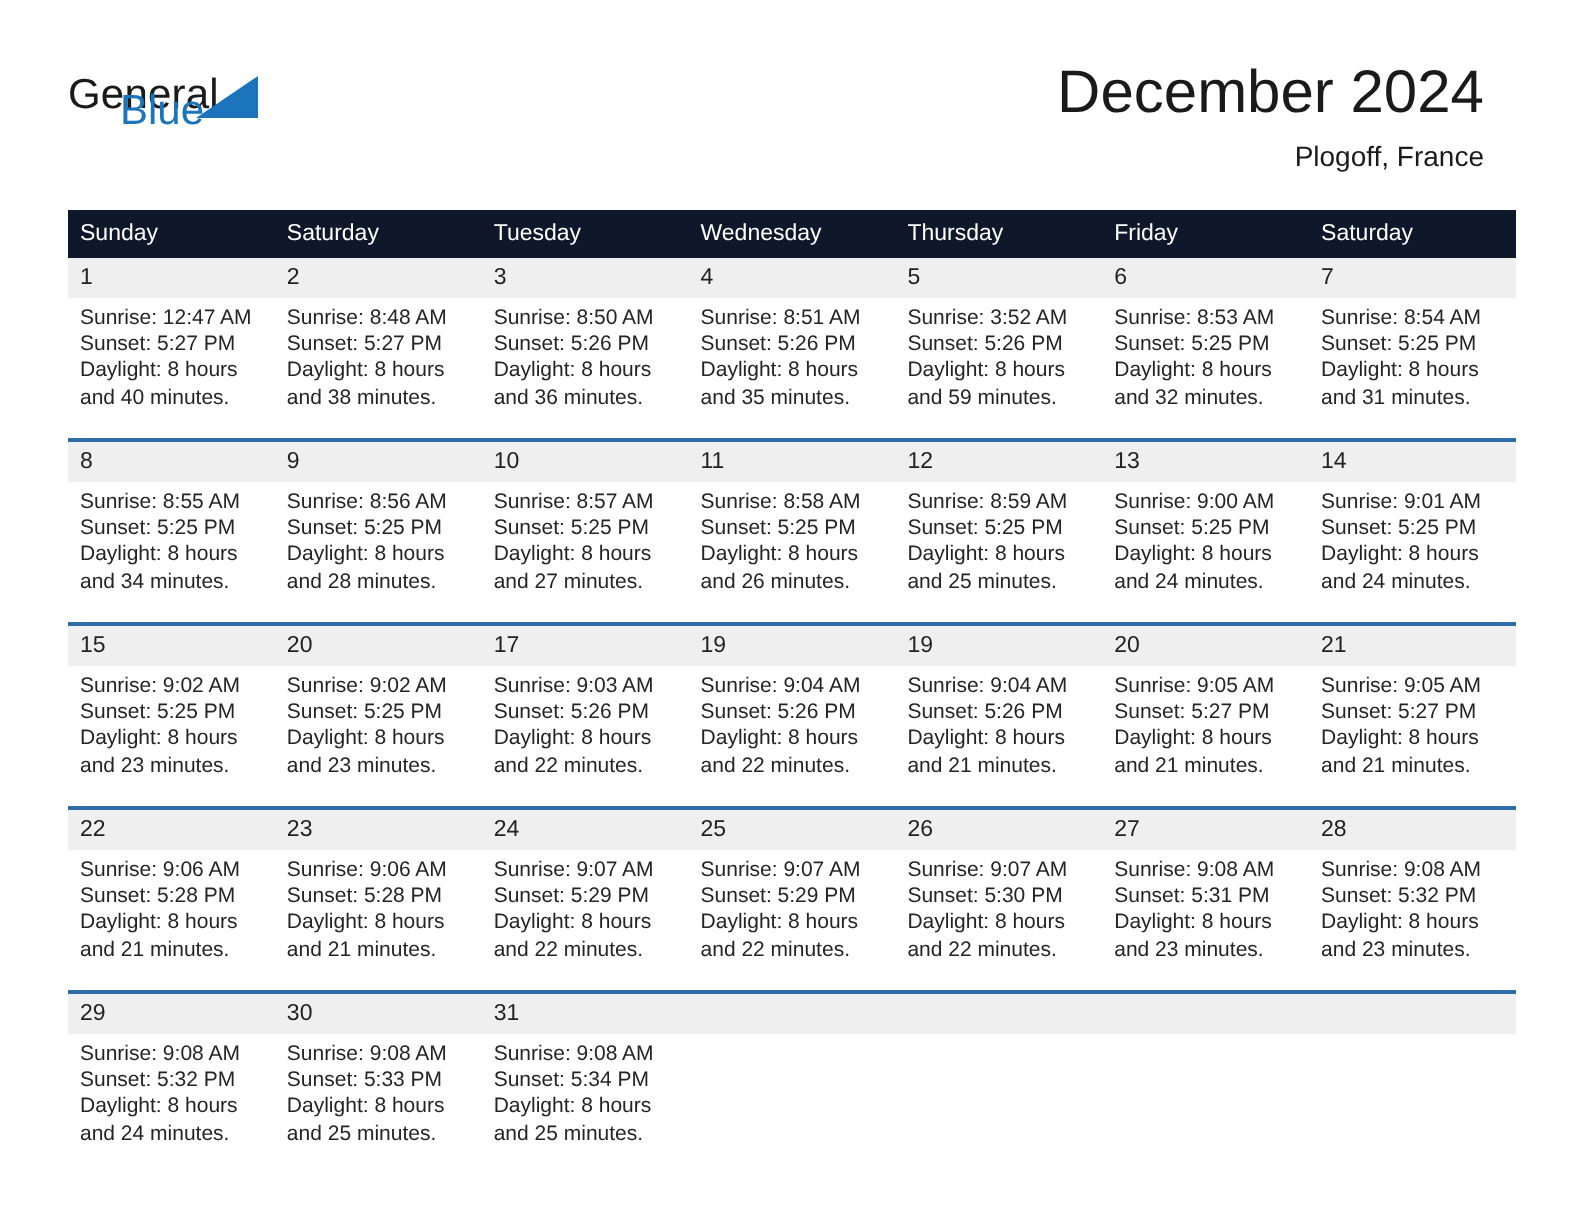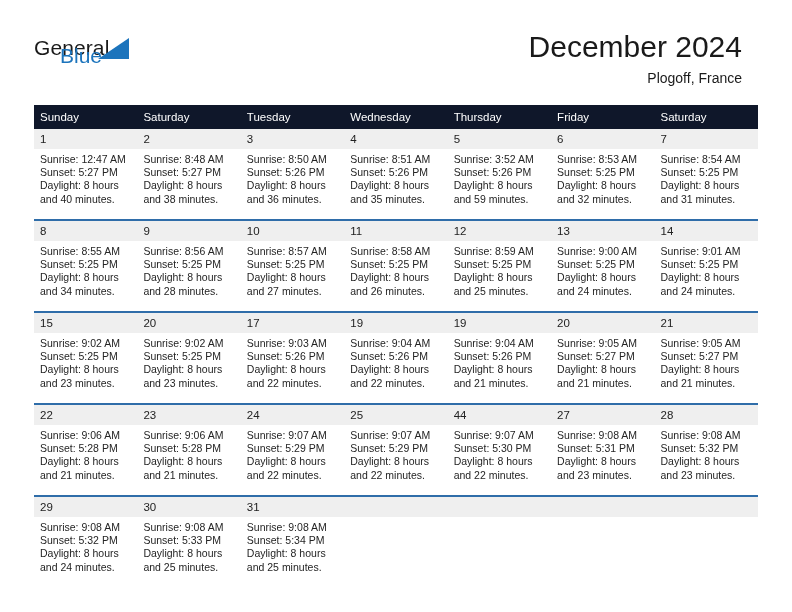--- a/index.html
+++ b/index.html
@@ -466,21 +466,21 @@
               <div class="dayinfo">
                 <div>Sunrise: 9:07 AM</div>
                 <div>Sunset: 5:29 PM</div>
                 <div>Daylight: 8 hours</div>
                 <div>and 22 minutes.</div>
               </div>
             </div>
           </td>
           <td>
             <div class="daycell">
-              <div class="daynum">44</div>
+              <div class="daynum">26</div>
               <div class="dayinfo">
                 <div>Sunrise: 9:07 AM</div>
                 <div>Sunset: 5:30 PM</div>
                 <div>Daylight: 8 hours</div>
                 <div>and 22 minutes.</div>
               </div>
             </div>
           </td>
           <td>
             <div class="daycell">

